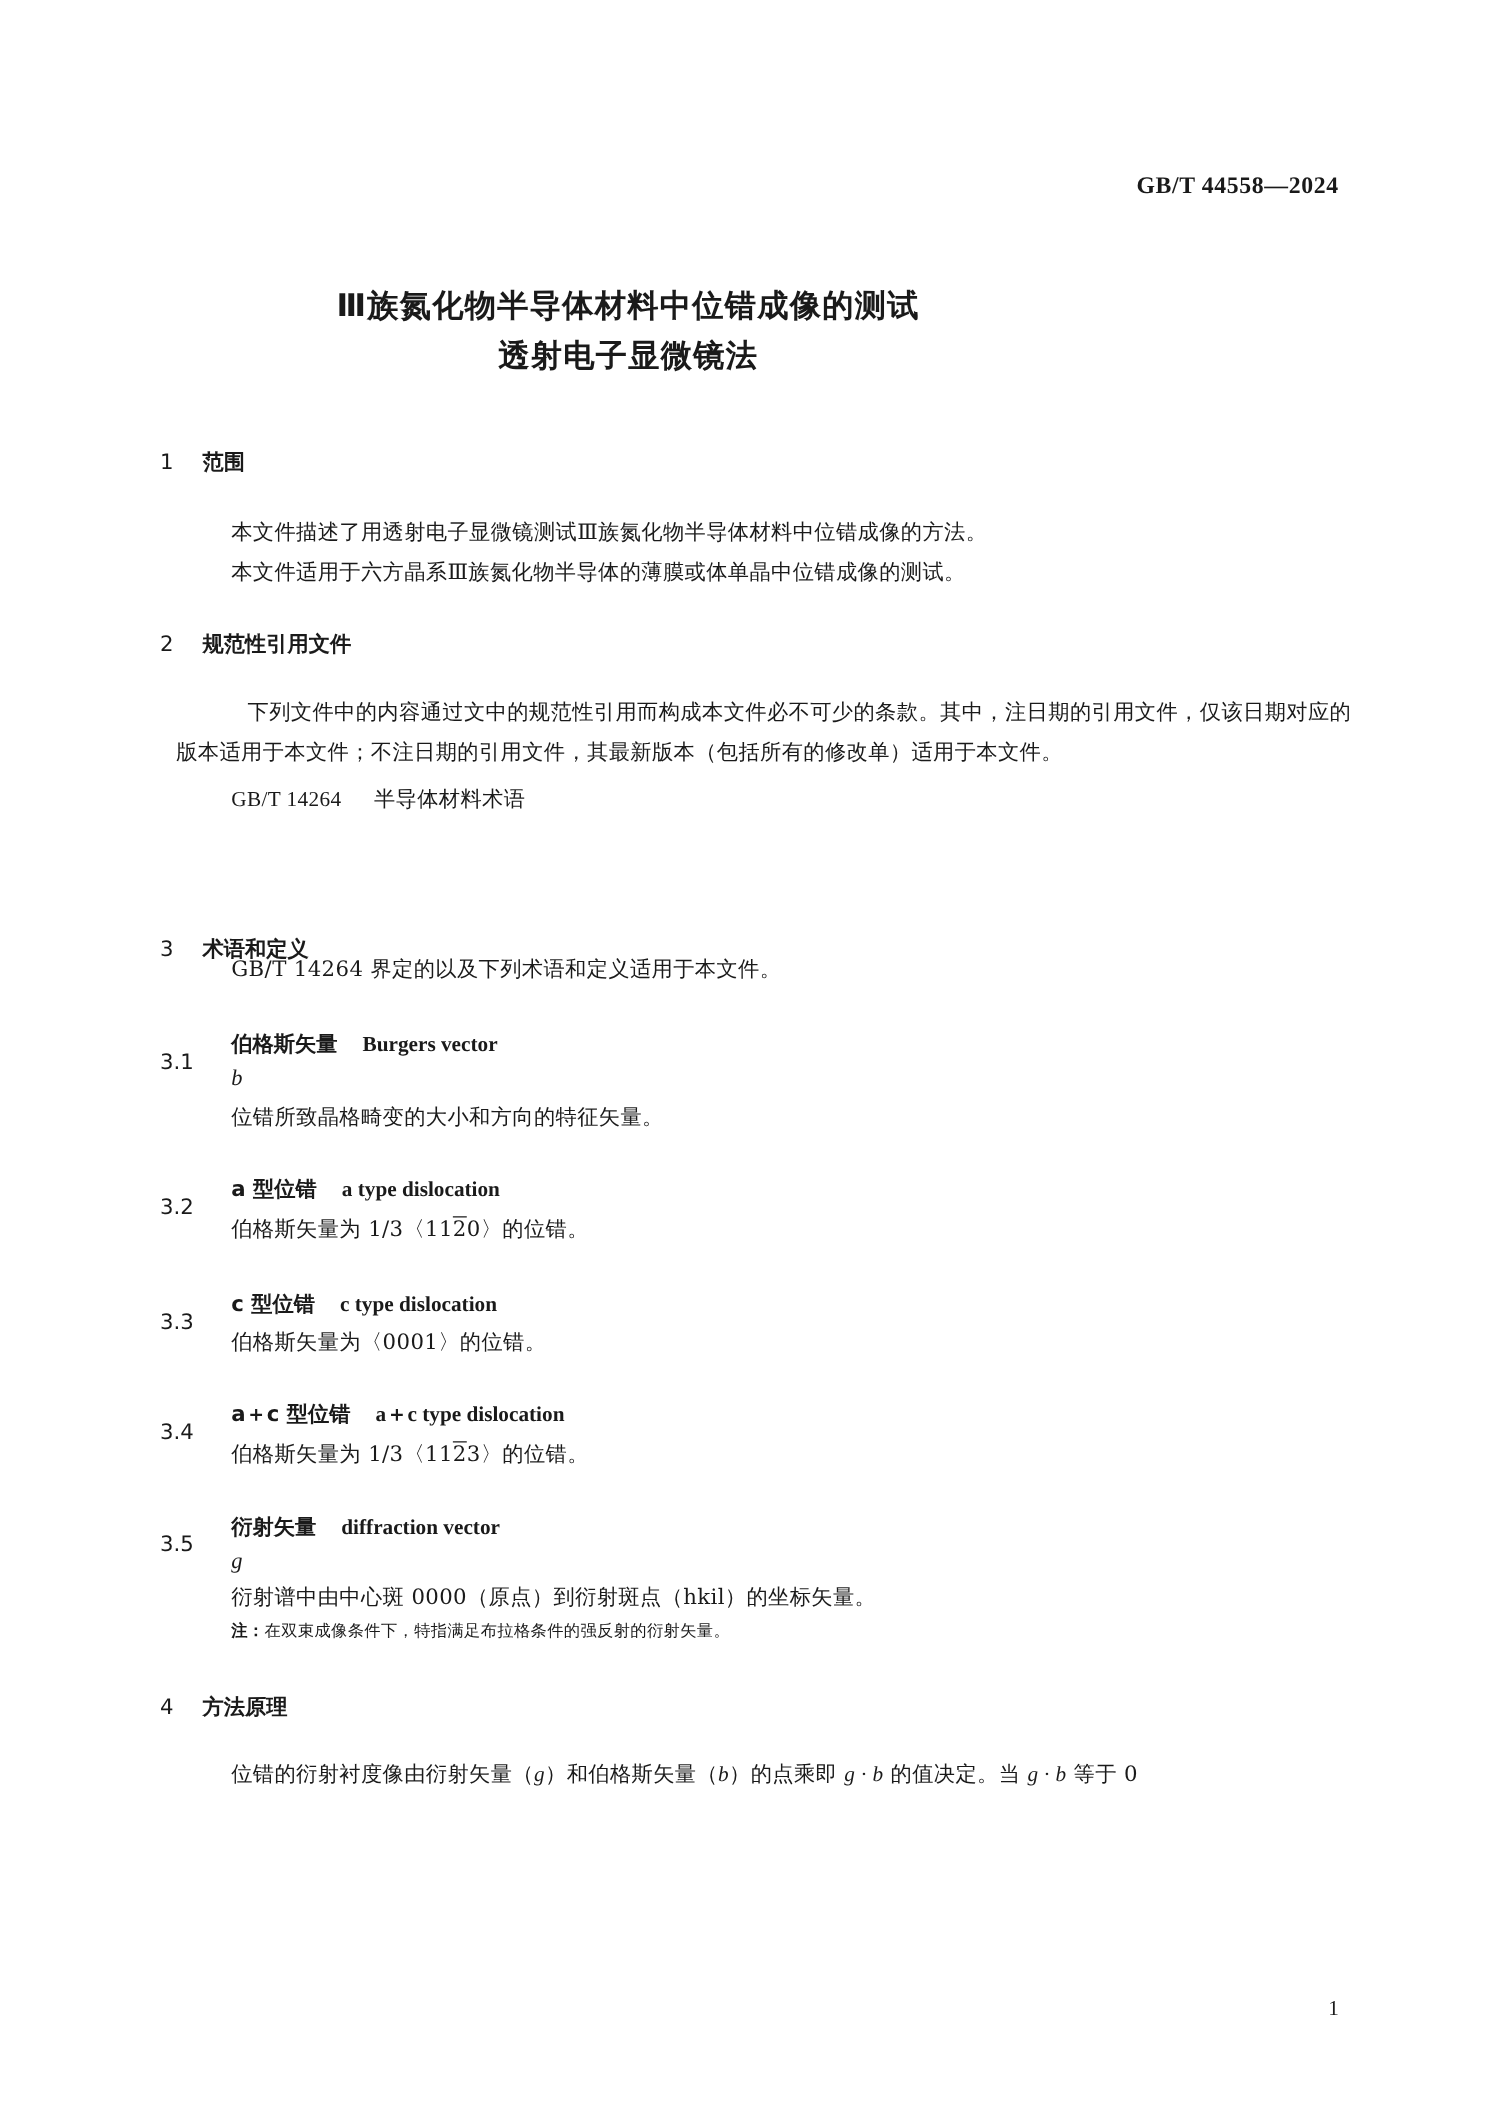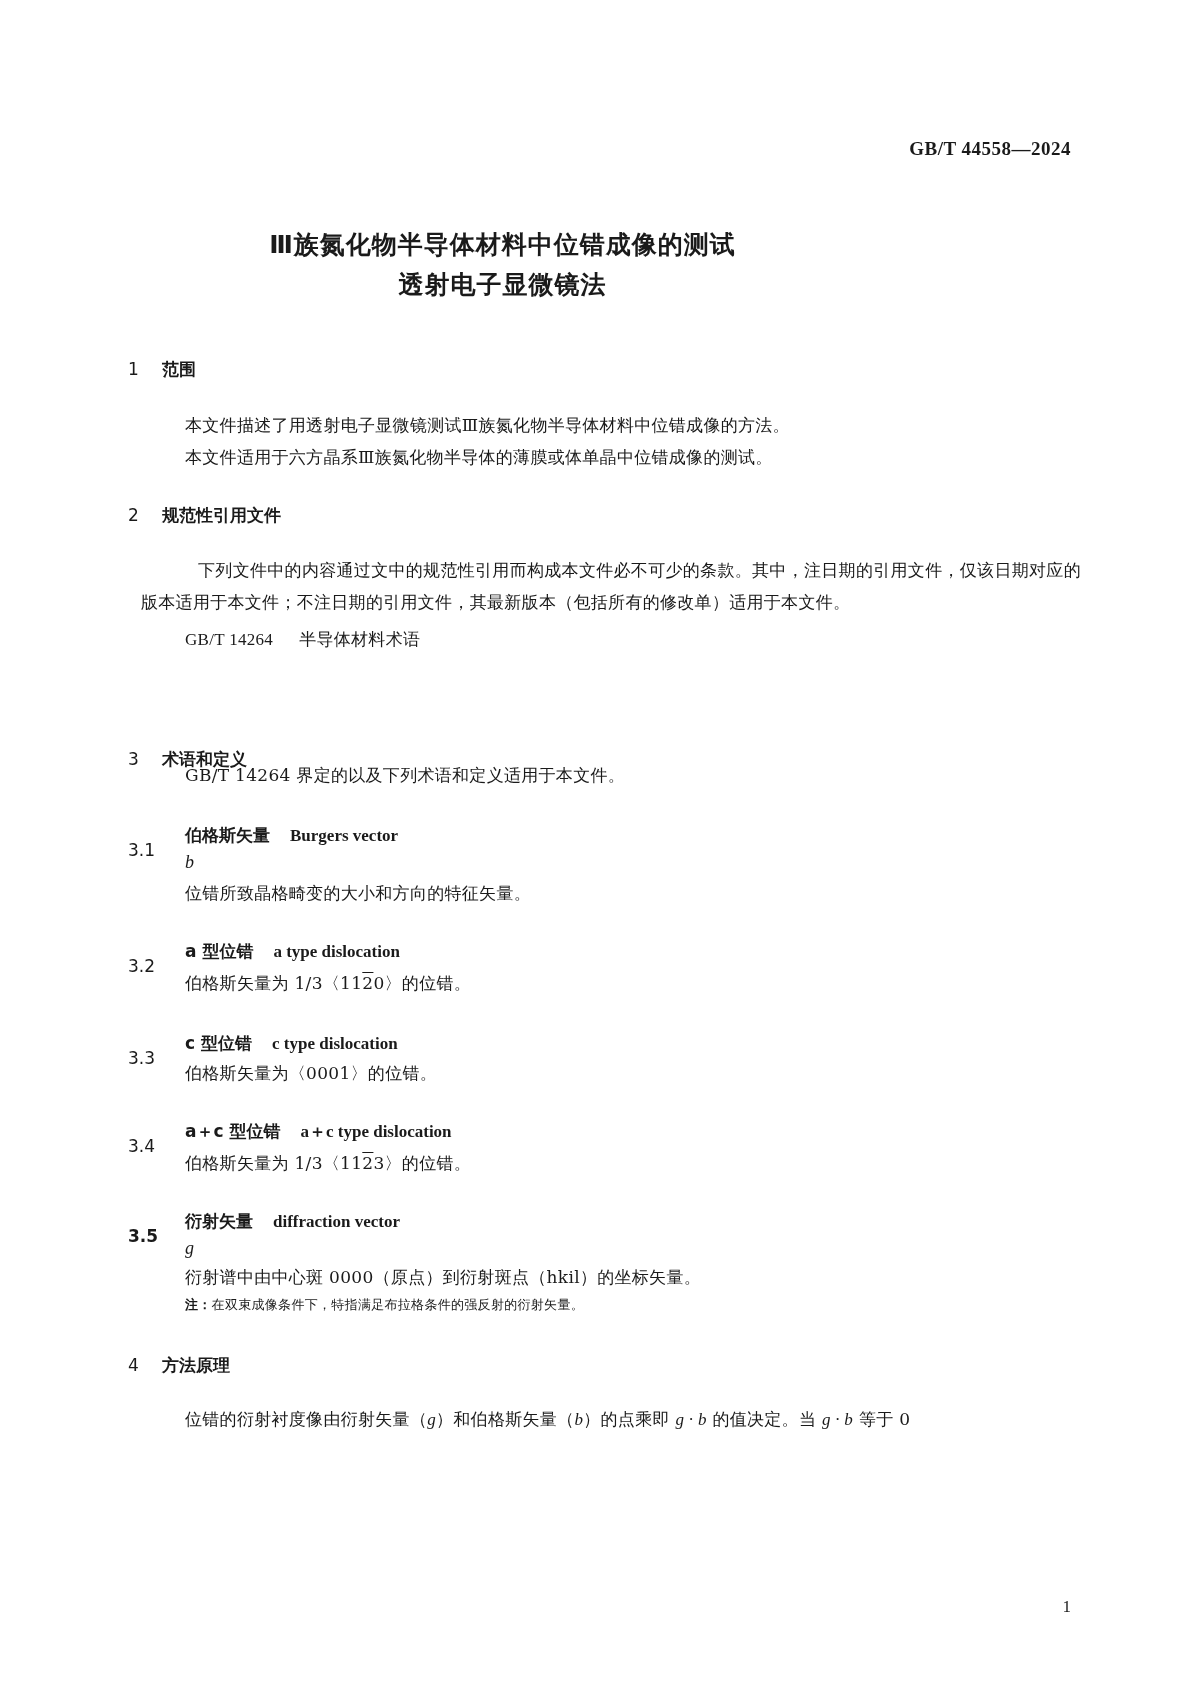--- a/index.html
+++ b/index.html
@@ -72,21 +72,21 @@
 <div class="abs p" style="top:1062px;">伯格斯矢量为〈0001〉的位错。</div>
 
 <div class="abs termnum" style="top:1092px;">3.4</div>
 <div class="abs termname" style="top:1120px;">
   <span>a＋c 型位错</span><span class="en">a＋c type dislocation</span>
 </div>
 <div class="abs p" style="top:1152px;text-align:right;">
   <span>伯格斯矢量为 1/3〈11</span><span class="ov">2</span><span>3〉的位错。</span>
 </div>
 
-<div class="abs termnum" style="top:1182px;font-weight:bold;">3.5</div>
+<div class="abs termnum" style="top:1182px;">3.5</div>
 <div class="abs termname" style="top:1210px;">
   <span>衍射矢量</span><span class="en">diffraction vector</span>
 </div>
 <div class="abs sym" style="top:1238px;">g</div>
 <div class="abs p" style="top:1266px;">衍射谱中由中心斑 0000（原点）到衍射斑点（hkil）的坐标矢量。</div>
 <div class="abs note" style="top:1296px;">
   <b>注：</b><span>在双束成像条件下，特指满足布拉格条件的强反射的衍射矢量。</span>
 </div>
 
 <div class="abs h1" style="top:1354px;">

